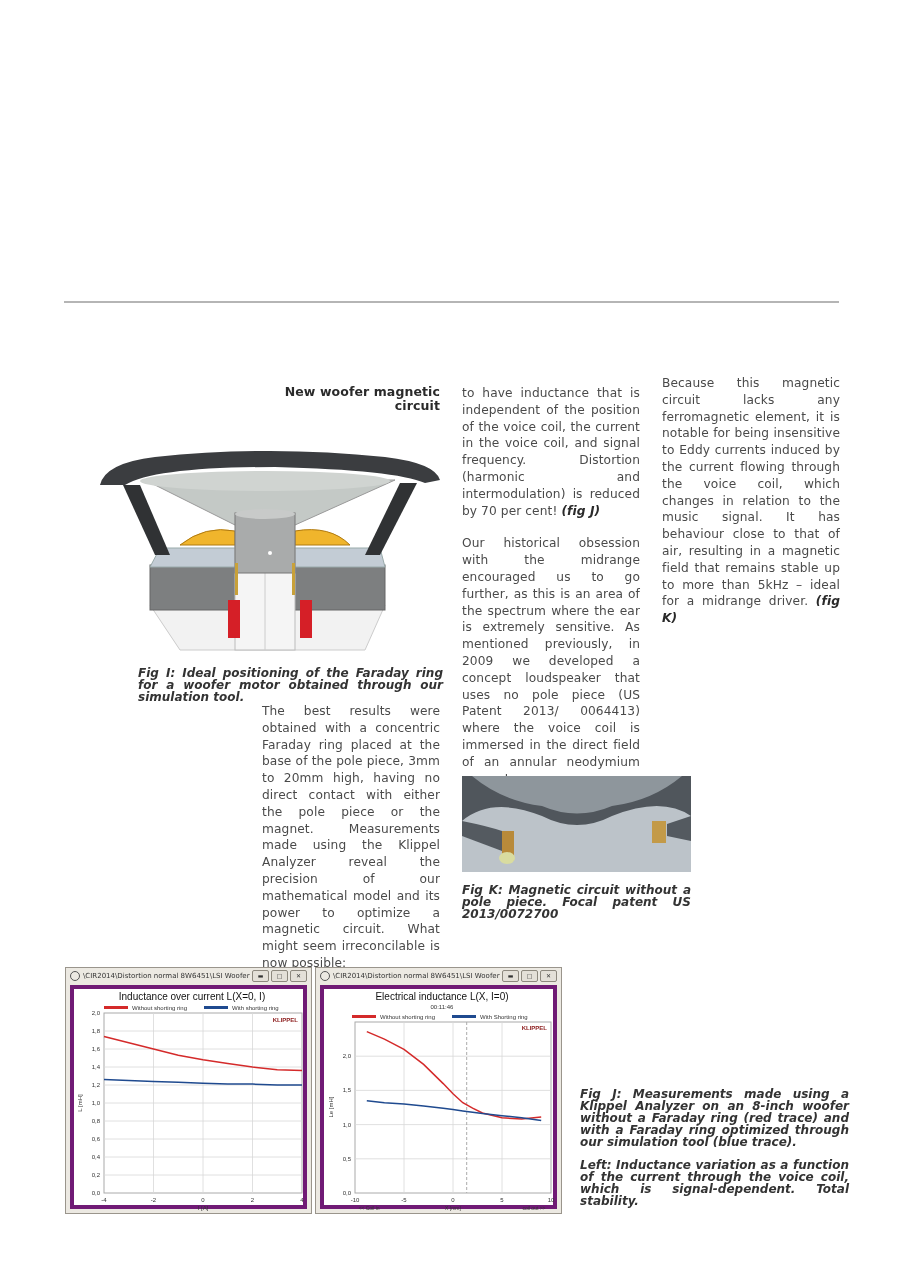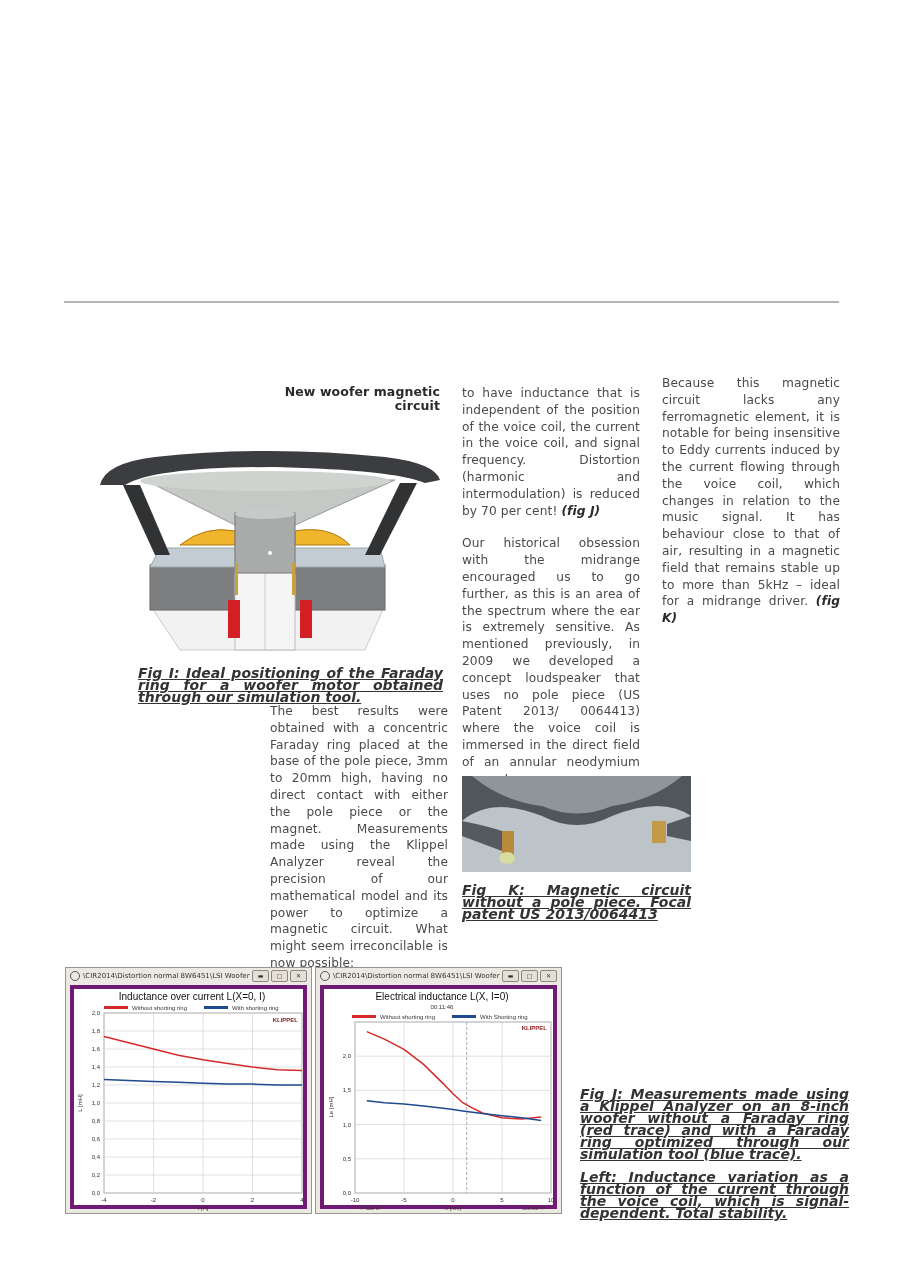--- a/index.html
+++ b/index.html
@@ -2,21 +2,21 @@
 <html><head>
 <meta charset="utf-8">
 <style>
   html,body{margin:0;padding:0;}
   body{width:904px;height:1280px;background:#ffffff;position:relative;overflow:hidden;font-family:"DejaVu Sans",sans-serif;color:#3a3a3a;}
   .rule{position:absolute;left:64px;top:301px;width:775px;height:2px;background:#b5b5b5;}
   .col{position:absolute;font-size:12.2px;line-height:16.8px;color:#4a4a4a;text-align:justify;letter-spacing:0.1px;}
   .col p{margin:0;}
   .heading{font-weight:bold;color:#2a2a2a;font-size:12.5px;line-height:14px;text-align:left;}
   .figref{font-style:italic;font-weight:bold;color:#2a2a2a;}
-  .caption{position:absolute;font-size:14px;line-height:12px;font-style:italic;font-weight:bold;color:#333;text-align:justify;text-decoration:underline;}
+  .caption{position:absolute;font-size:12px;line-height:12px;font-style:italic;font-weight:bold;color:#333;text-align:justify;}
   .caption p{margin:0 0 11px 0;}
   .win{position:absolute;background:#ece9e2;border:1px solid #9a958c;box-sizing:border-box;}
   .win .titlebar{height:16px;display:flex;align-items:center;padding:0 4px;font-size:7px;color:#333;white-space:nowrap;overflow:hidden;}
   .win .titlebar .circ{width:8px;height:8px;border:1px solid #555;border-radius:50%;margin-right:3px;flex:none;}
   .win .titlebar .ttl{flex:1;overflow:hidden;}
   .win .titlebar .btn{width:15px;height:10px;border:1px solid #8d887e;background:#e4e0d8;margin-left:2px;font-size:6px;line-height:10px;text-align:center;color:#333;flex:none;border-radius:2px;}
   .win .client{position:absolute;left:4px;right:4px;top:17px;bottom:4px;background:#fff;border:4px solid #701a75;}
   svg text{font-family:"Liberation Sans",sans-serif;}
 </style>
 </head>
@@ -58,21 +58,21 @@
 
     <rect x="140" y="118" width="3" height="32" fill="#c8a13a"></rect>
     <rect x="197" y="118" width="3" height="32" fill="#c8a13a"></rect>
   </svg>
 </div>
 
 <div class="caption" style="left:138px;top:667px;width:305px;">
   <p>Fig I: Ideal positioning of the Faraday ring for a woofer motor obtained through our simulation tool.</p>
 </div>
 
-<div class="col" style="left:270px;top:703px;width:178px;">
+<div class="col" style="left:262px;top:703px;width:178px;">
   <p>The best results were obtained with a concentric Faraday ring placed at the base of the pole piece, 3mm to 20mm high, having no direct contact with either the pole piece or the magnet. Measurements made using the Klippel Analyzer reveal the precision of our mathematical model and its power to optimize a magnetic circuit. What might seem irreconcilable is now possible:</p>
 </div>
 
 <div class="col" style="left:462px;top:385px;width:178px;">
   <p><span>to have inductance that is independent of the position of the voice coil, the current in the voice coil, and signal frequency. Distortion (harmonic and intermodulation) is reduced by 70 per cent!</span> <span class="figref">(fig J)</span></p>
   <p style="margin-top:16px;">Our historical obsession with the midrange encouraged us to go further, as this is an area of the spectrum where the ear is extremely sensitive. As mentioned previously, in 2009 we developed a concept loudspeaker that uses no pole piece (US Patent 2013/ 0064413) where the voice coil is immersed in the direct field of an annular neodymium magnet.</p>
 </div>
 
 <div style="position:absolute;left:462px;top:776px;width:229px;height:96px;background:#b9c0c7;overflow:hidden;">
   <svg width="229" height="96" viewBox="0 0 229 96">
@@ -81,21 +81,21 @@
     <path d="M10,0 Q40,25 80,30 Q115,45 150,30 Q190,25 220,0 Z" fill="#8e969c"></path>
     <path d="M0,45 Q25,50 40,55 L40,75 L0,60 Z" fill="#545a60"></path>
     <rect x="40" y="55" width="12" height="30" fill="#b88a3a"></rect>
     <ellipse cx="45" cy="82" rx="8" ry="6" fill="#d9dca0"></ellipse>
     <path d="M229,40 L229,65 L205,60 L205,48 Z" fill="#545a60"></path>
     <rect x="190" y="45" width="14" height="22" fill="#c39a48"></rect>
   </svg>
 </div>
 
 <div class="caption" style="left:462px;top:884px;width:229px;">
-  <p>Fig K: Magnetic circuit without a pole piece. Focal patent US 2013/0064413</p>
+  <p>Fig K: Magnetic circuit without a pole piece. Focal patent US 2013/0072700</p>
 </div>
 
 <div class="col" style="left:662px;top:375px;width:178px;">
   <p><span>Because this magnetic circuit lacks any ferromagnetic element, it is notable for being insensitive to Eddy currents induced by the current flowing through the voice coil, which changes in relation to the music signal. It has behaviour close to that of air, resulting in a magnetic field that remains stable up to more than 5kHz – ideal for a midrange driver.</span> <span class="figref">(fig K)</span></p>
 </div>
 
 <div class="win" style="left:65px;top:967px;width:247px;height:247px;">
   <div class="titlebar">
     <span class="circ"></span>
     <span class="ttl">\CIR2014\Distortion normal 8W6451\LSI Woofer Driver: L(I)</span>

